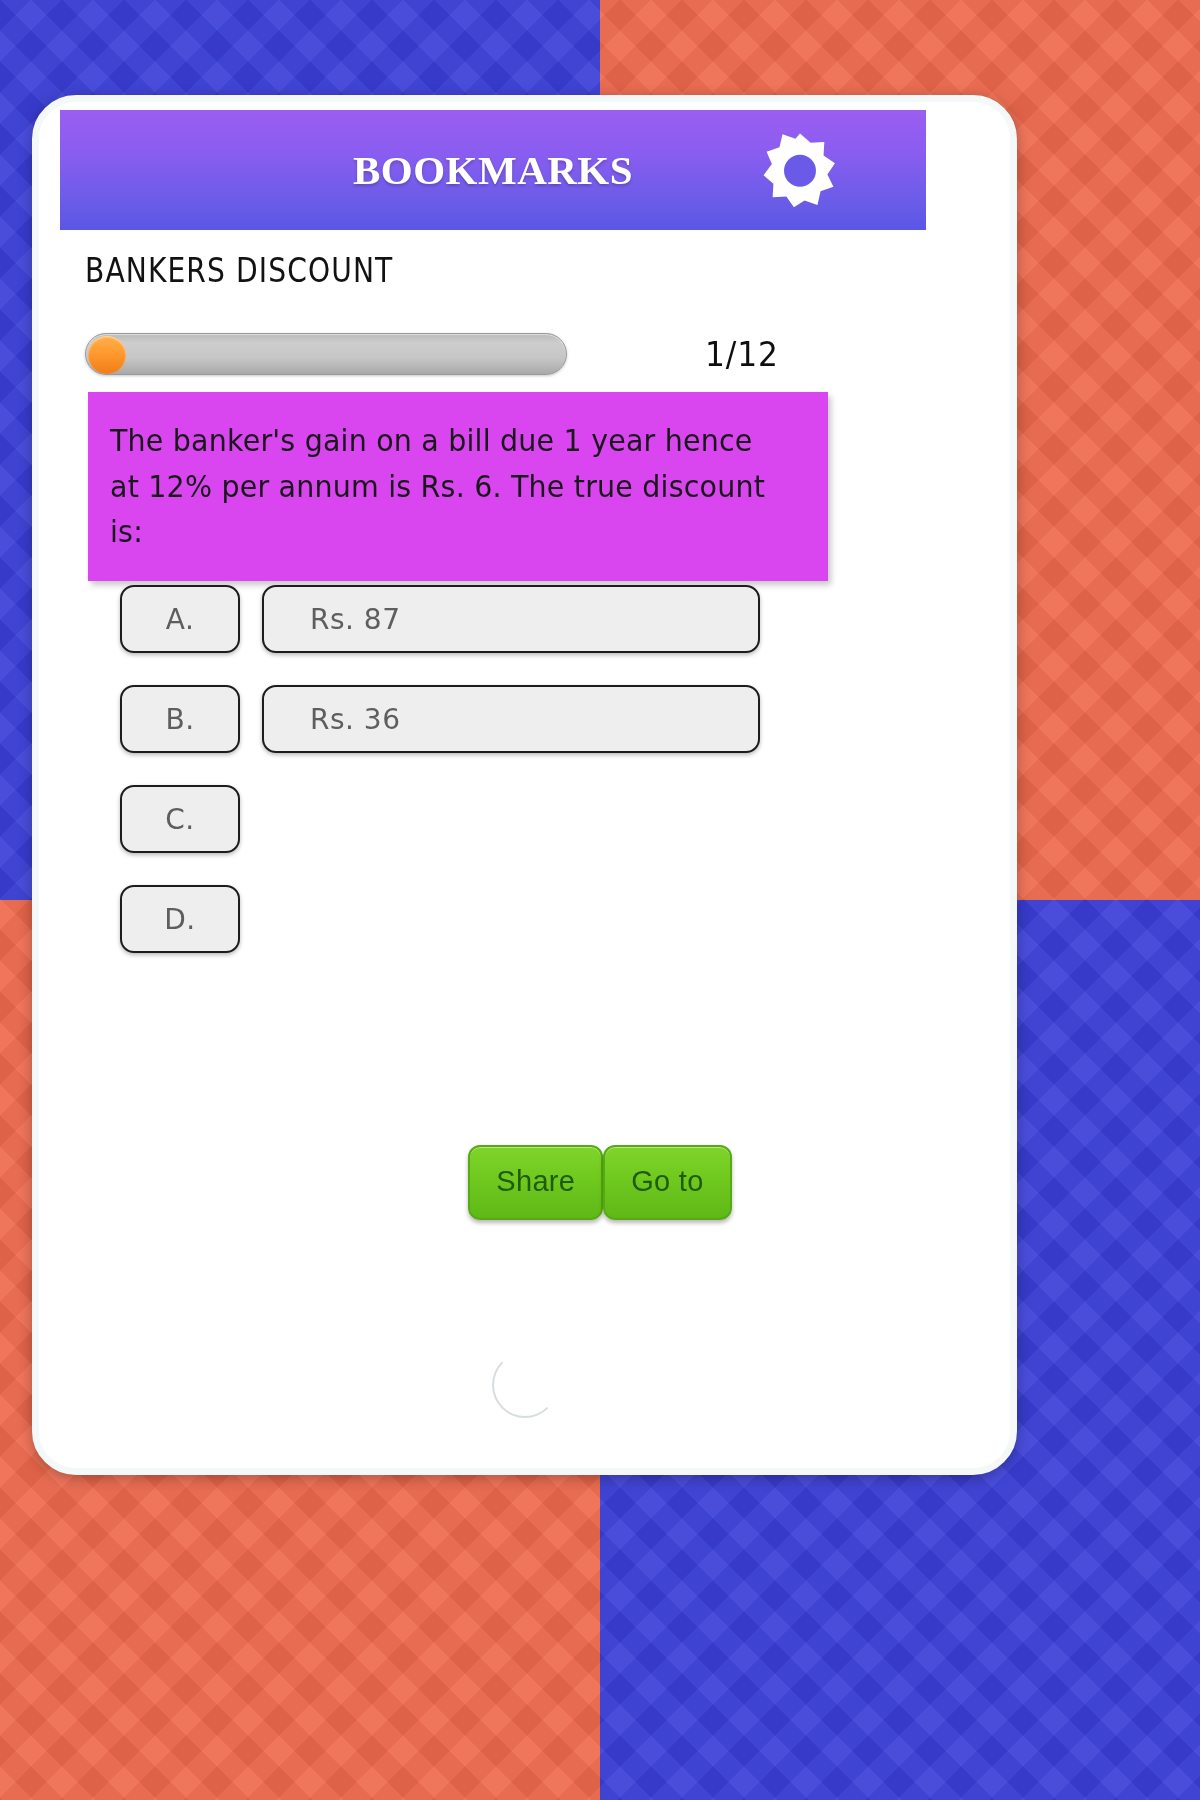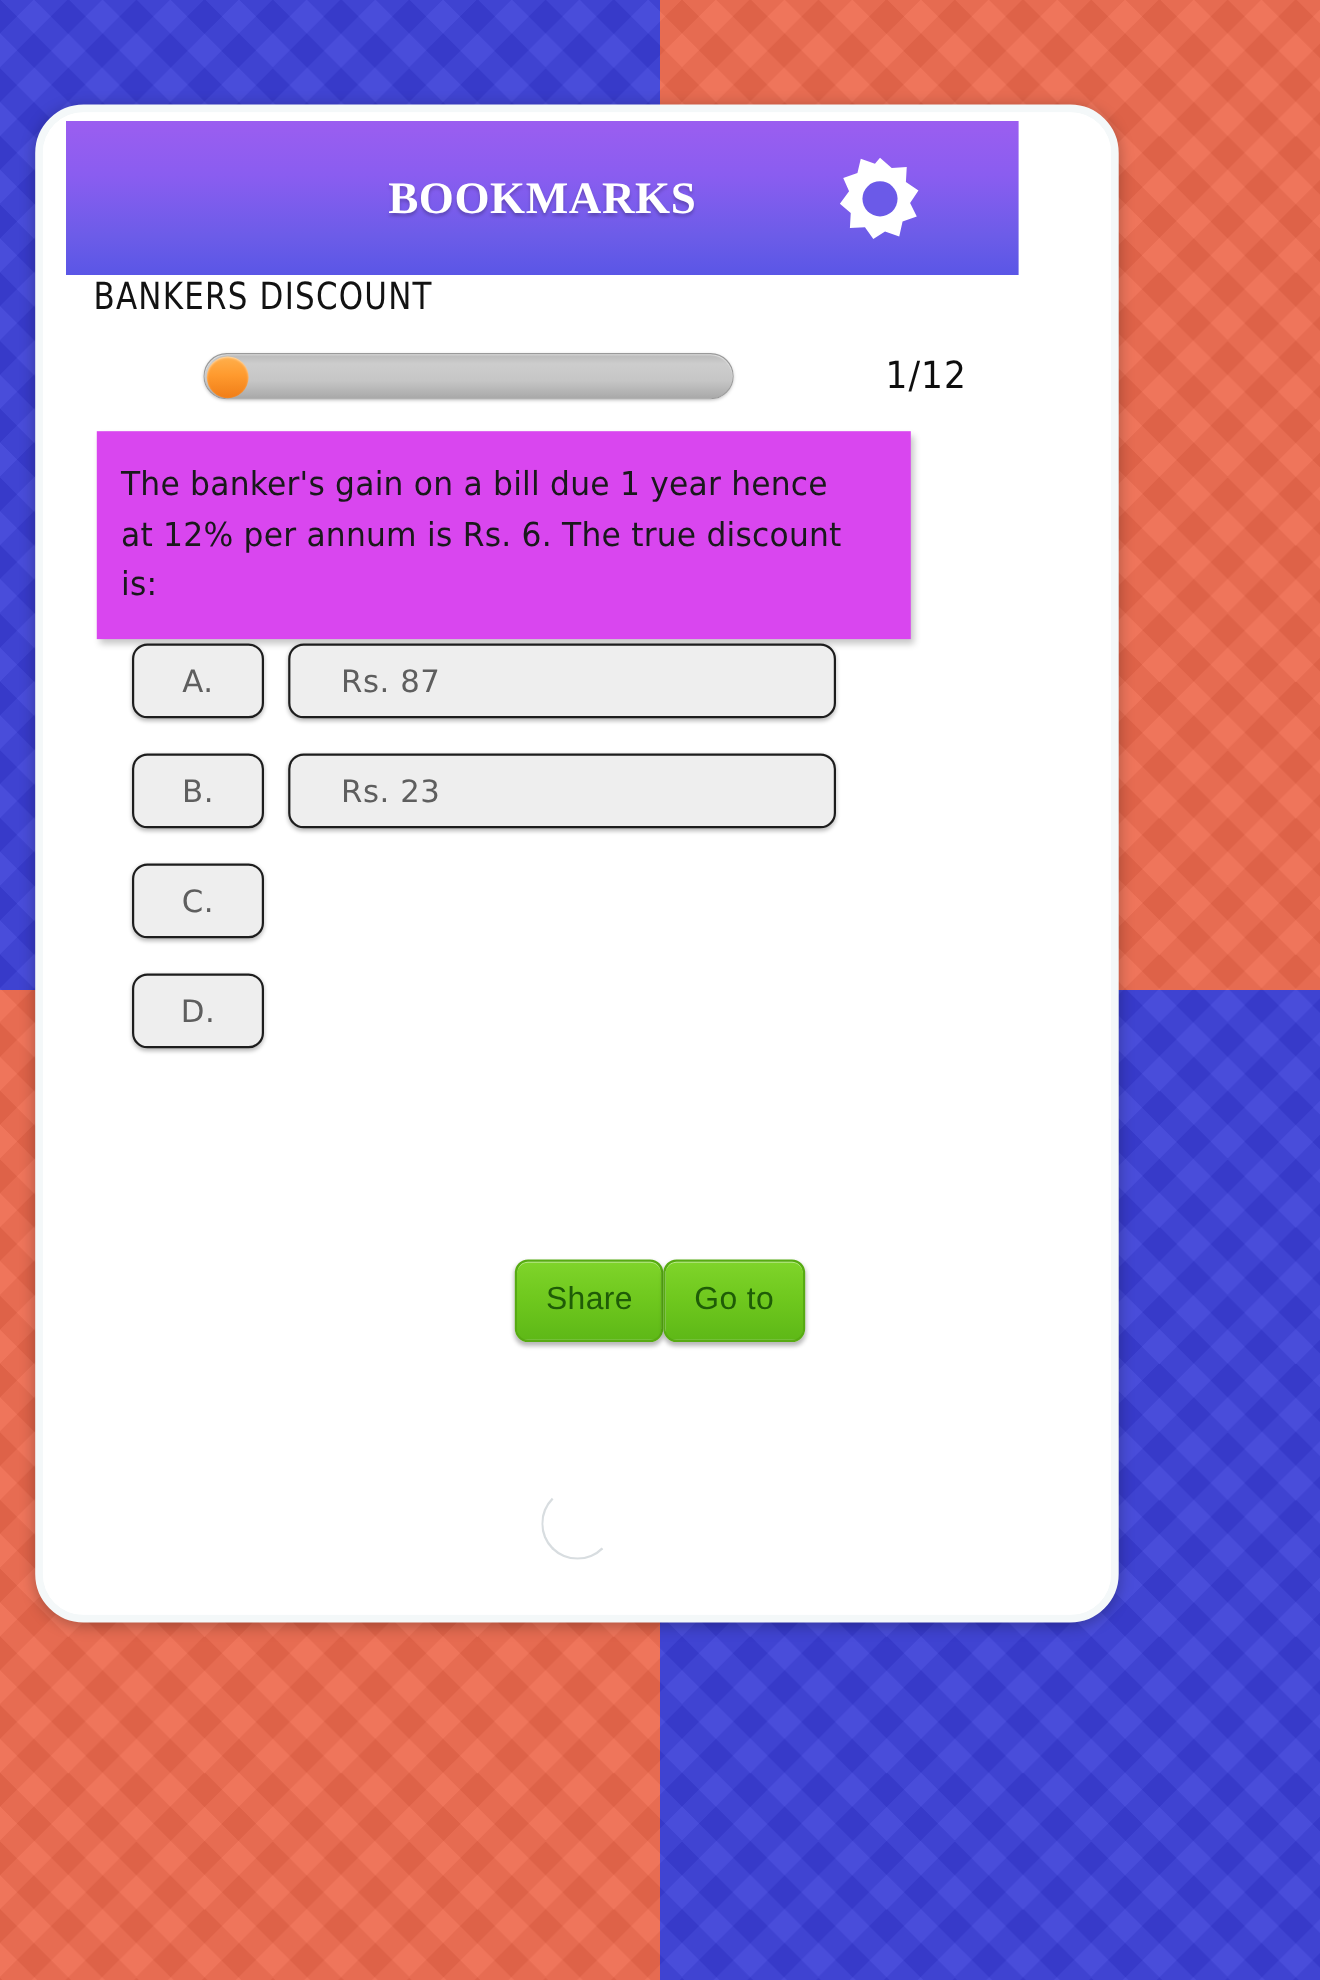--- a/index.html
+++ b/index.html
@@ -42,21 +42,21 @@
   }
   .device-home {
     position:absolute; left:50%; bottom:50px; transform:translateX(-50%);
     width:66px; height:66px; border-radius:50%;
     border:2px solid #d8dde0;
     border-top-color:transparent; border-right-color:transparent;
   }
 
   
   .app-header {
-    position:absolute; left:60px; top:110px; width:866px; height:140px;
+    position:absolute; left:60px; top:110px; width:866px; height:120px;
     background:linear-gradient(180deg,#9b5ef0 0%, #8a5df0 35%, #6c5ce8 75%, #5a56e6 100%);
     display:flex; align-items:center; justify-content:center;
   }
   .app-title {
     color:#ffffff;
     font-family:"Liberation Serif", serif;
     font-weight:bold; font-size:41px; letter-spacing:0.5px;
     text-shadow:0 2px 3px rgba(0,0,0,0.22);
   }
   .gear-icon {
@@ -67,22 +67,22 @@
   
   .quiz-name {
     position:absolute; left:85px; top:250px;
     font-family:"DejaVu Sans", sans-serif;
     font-size:34px; letter-spacing:1.2px; color:#121212;
     font-stretch:condensed;
     transform:scaleX(0.92); transform-origin:left center;
   }
 
   .progress-row {
-    position:absolute; left:85px; top:312px; width:800px; height:60px;
-    display:flex; align-items:center;justify-content:flex-end;
+    position:absolute; left:85px; top:324px; width:800px; height:60px;
+    display:flex; align-items:center;
   }
   .progress-track {
     position:relative; width:482px; height:42px;
     border-radius:21px;
     background:linear-gradient(180deg,#b9b9b9 0%, #cdcdcd 22%, #c6c6c6 60%, #a9a9a9 100%);
     border:1px solid #9a9a9a;
     box-shadow:0 1px 3px rgba(0,0,0,0.22), inset 0 1px 1px rgba(255,255,255,0.55);
   }
   .progress-fill {
     position:absolute; left:2px; top:2px; height:38px;
@@ -182,21 +182,21 @@
   <div class="question-text">The banker's gain on a bill due 1 year hence at 12% per annum is Rs. 6. The true discount is:</div>
 </div>
 
 <div class="options" id="options-container">
     <div class="option-row">
       <div class="option-letter">A.</div>
       <div class="option-value">Rs. 87</div>
     </div>
     <div class="option-row">
       <div class="option-letter">B.</div>
-      <div class="option-value">Rs. 23</div>
+      <div class="option-value">Rs. 36</div>
     </div>
     <div class="option-row">
       <div class="option-letter">C.</div>
     </div>
     <div class="option-row">
       <div class="option-letter">D.</div>
     </div>
   </div>
 
 <div class="actions">

